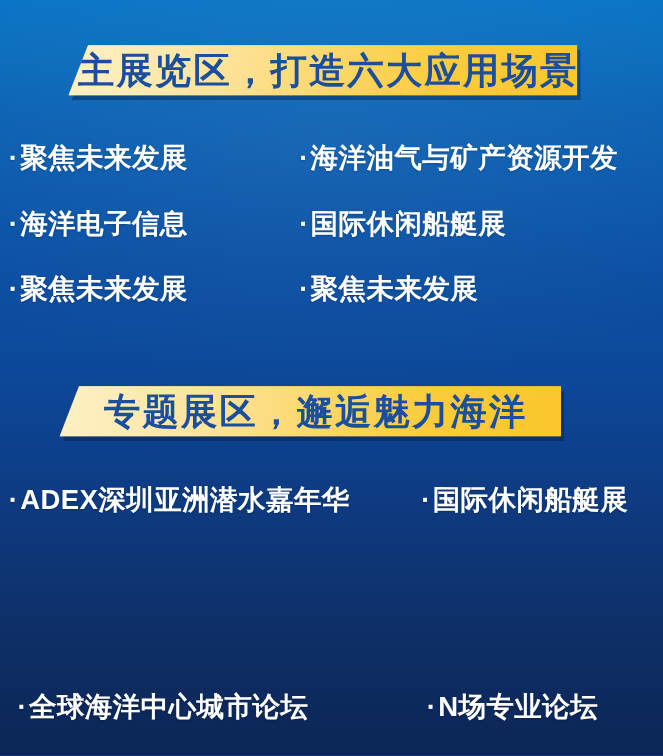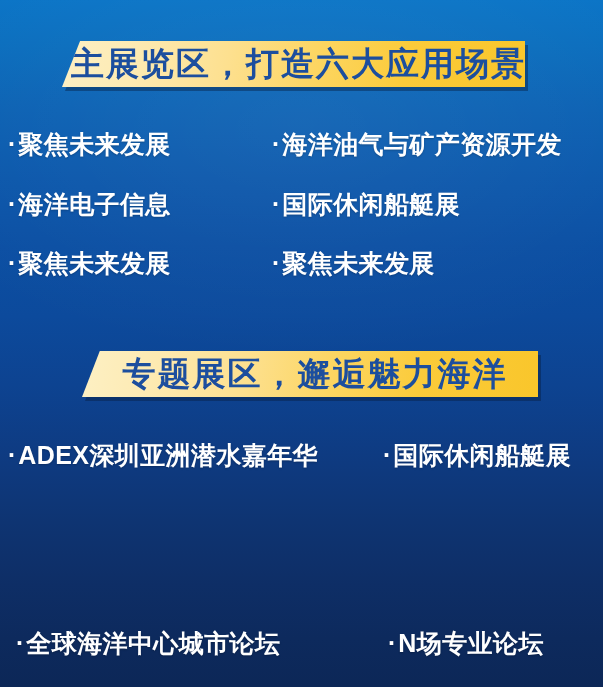--- a/index.html
+++ b/index.html
@@ -164,21 +164,21 @@
     <div class="item-row col-left row3">
       <span class="bullet">·</span>
       <span class="item-label">聚焦未来发展</span>
     </div>
     <div class="item-row col-right row3">
       <span class="bullet">·</span>
       <span class="item-label">聚焦未来发展</span>
     </div>
   </div>
 
-  <div class="banner-wrap" style="left:82px; top:351px; width:456px;text-align:right;">
+  <div class="banner-wrap" style="left:54px; top:351px; width:456px;text-align:right;">
     <div class="banner-shadow"></div>
     <div class="banner">
       <span class="banner-title">专题展区，邂逅魅力海洋</span>
     </div>
   </div>
 
   <div class="items">
     <div class="item-row col-left-b" style="top:443px;">
       <span class="bullet">·</span>
       <span class="item-label">ADEX深圳亚洲潜水嘉年华</span>

